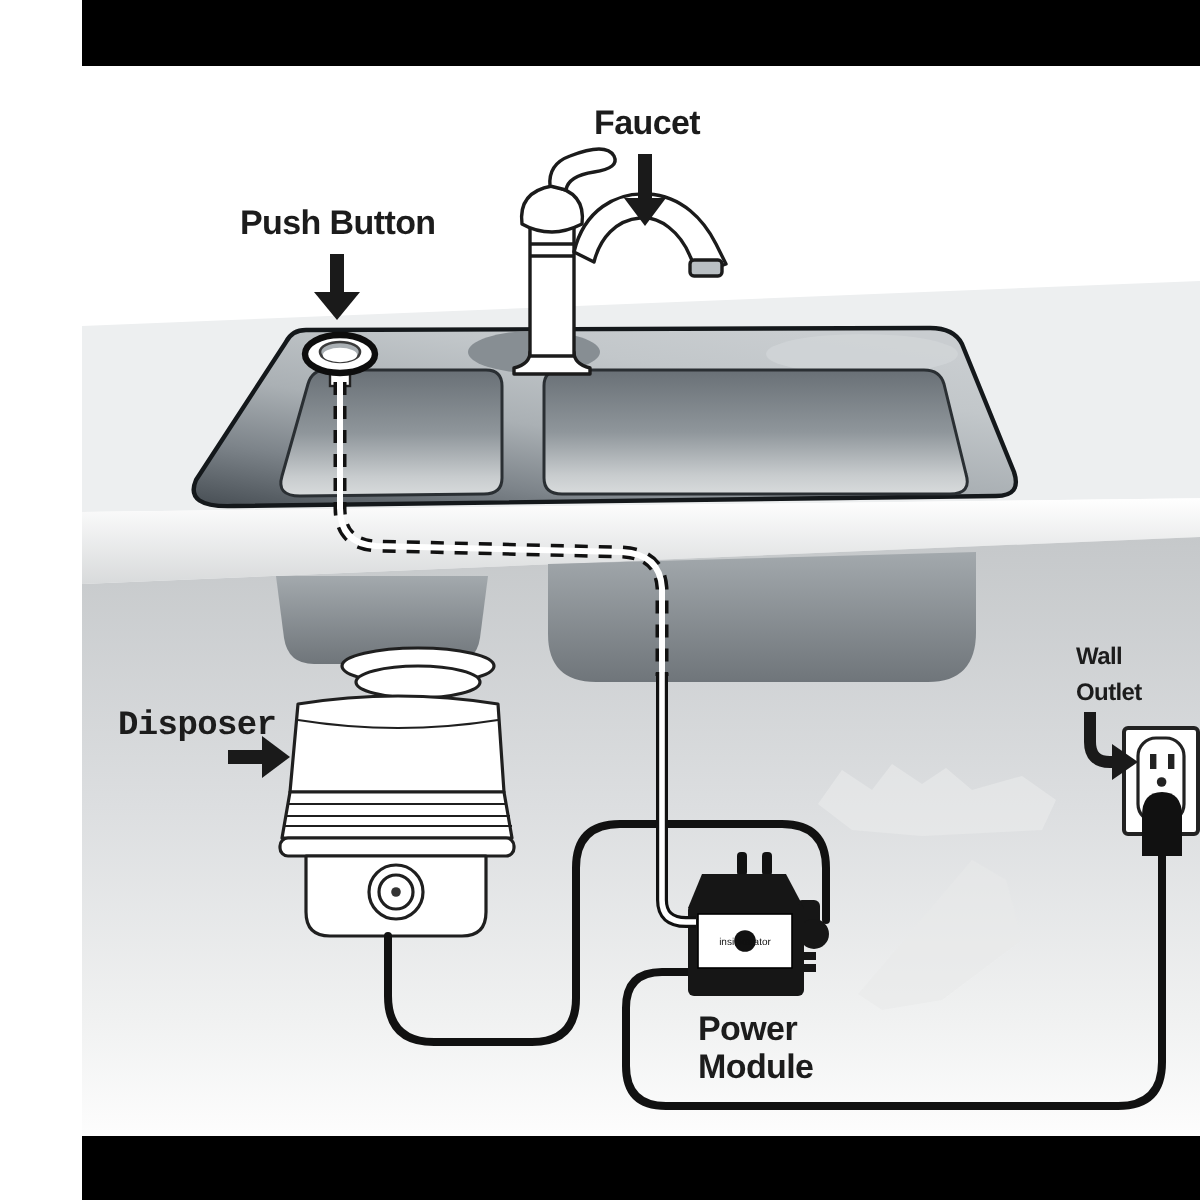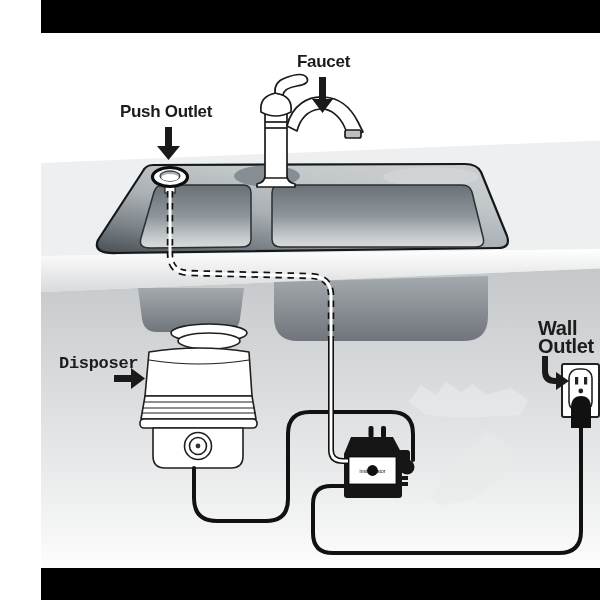--- a/index.html
+++ b/index.html
@@ -2,21 +2,21 @@
 <html><head>
 <meta charset="utf-8">
 <style>
   html,body{margin:0;padding:0;}
   body{width:600px;height:600px;position:relative;background:#ffffff;
        font-family:"Liberation Sans",sans-serif;overflow:hidden;}
   .stage{position:absolute;left:8px;top:0;width:600px;height:600px;margin-left:33px;}
   svg{position:absolute;left:0;top:0;}
   .lbl{position:absolute;color:#1c1c1c;font-weight:700;letter-spacing:-0.3px;
        font-size:17px;line-height:19px;white-space:pre-line;}
-  .lbl-wall{font-size:20px;line-height:18px;}
+  .lbl-wall{font-size:12px;line-height:18px;}
 </style>
 </head>
 <body>
 
 <div class="stage">
 <svg width="600" height="600" viewBox="0 0 600 600">
   <defs>
     <linearGradient id="gDeck" x1="0" y1="1" x2="0.7" y2="0">
       <stop offset="0" stop-color="#464d53"></stop>
           <stop offset="0.25" stop-color="#7d848a"></stop>
@@ -147,17 +147,19 @@
     <path d="M504,356 L504,371 Q504,381 514,381 L516,381" fill="none" stroke="#1a1a1a" stroke-width="6"></path>
     <polygon points="515,372 515,390 528,381"></polygon>
   </g>
 
   <rect x="0" y="0" width="570" height="33" fill="#000000"></rect>
   <rect x="0" y="568" width="570" height="32" fill="#000000"></rect>
   <rect x="570" y="0" width="30" height="600" fill="#ffffff"></rect>
 </svg>
 
 <div class="lbl" style="left:256px;top:52px;">Faucet</div>
-<div class="lbl" style="left:79px;top:102px;">Push Outlet</div>
+<div class="lbl" style="left:79px;top:102px;">Push Button</div>
 <div class="lbl" style="left:18px;top:354px;font-family:Liberation Mono, monospace;">Disposer</div>
 <div class="lbl lbl-wall" style="left:497px;top:319px;">Wall
 Outlet</div>
+<div class="lbl" style="left:308px;top:505px;">Power
+Module</div>
 </div>
 
 </body></html>

